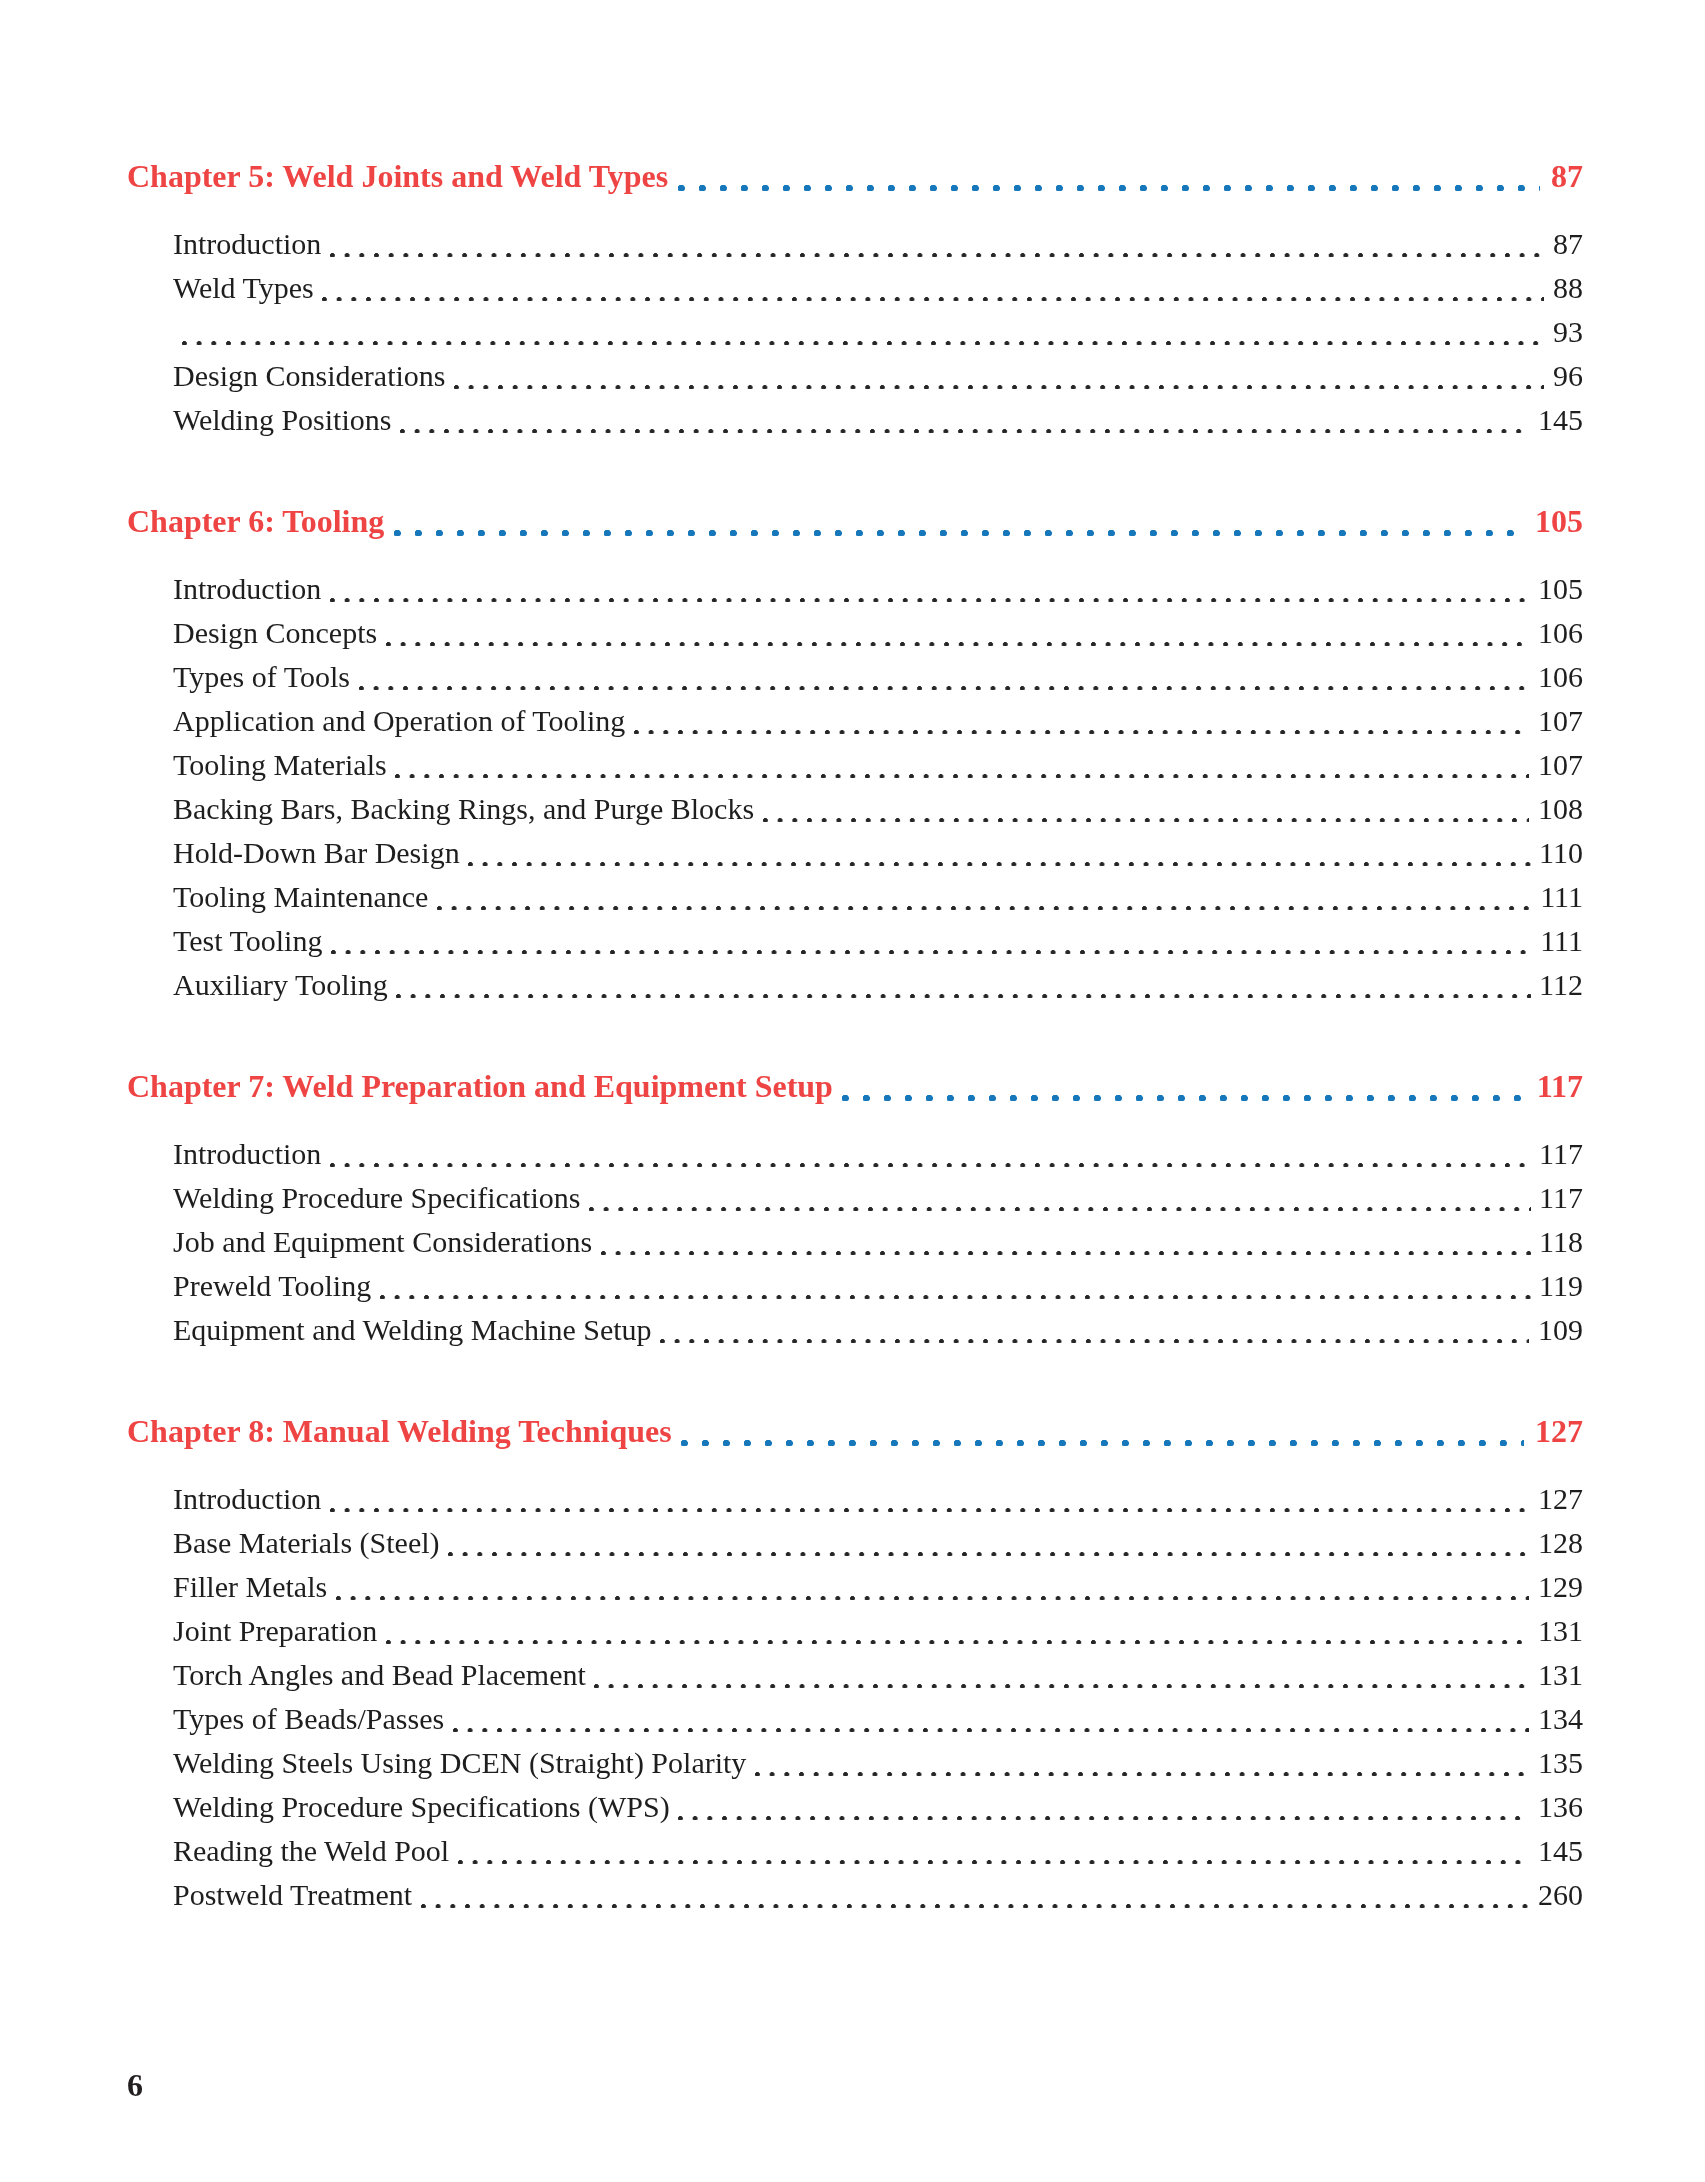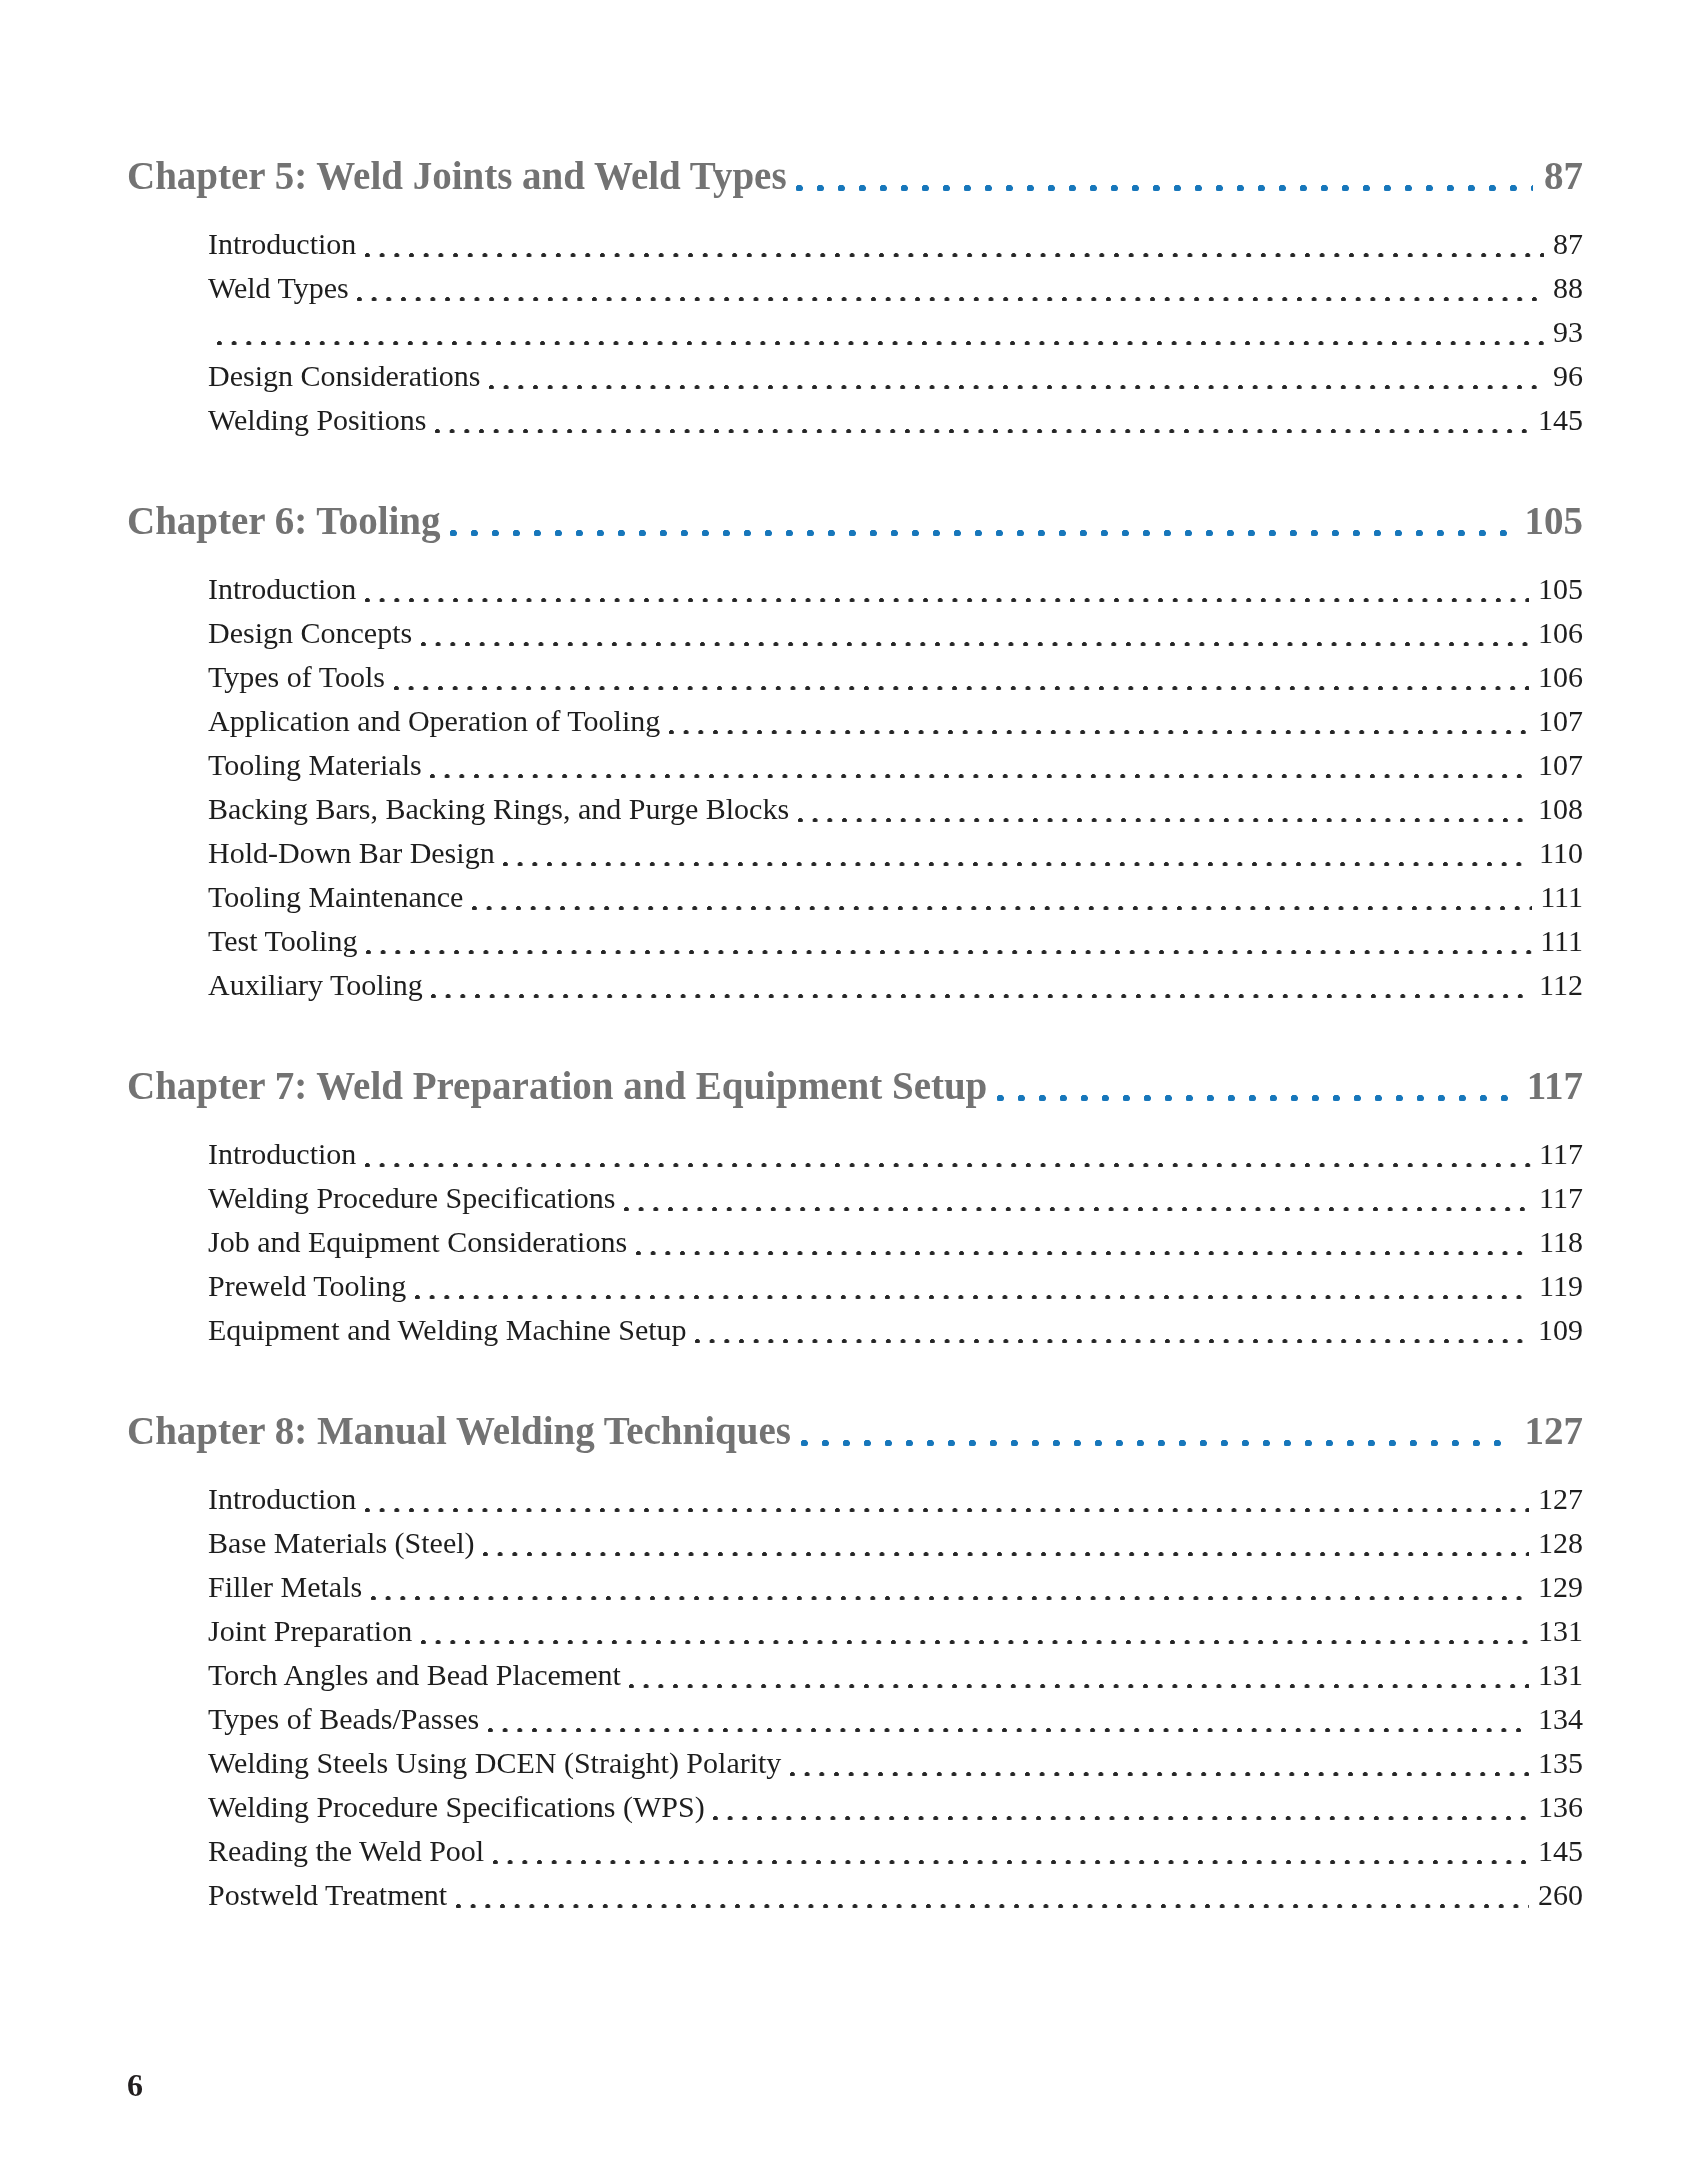--- a/index.html
+++ b/index.html
@@ -34,40 +34,40 @@
     white-space: nowrap;
   }
   .row .leader {
     flex: 1 1 auto;
     align-self: flex-end;
     background-repeat: repeat-x;
     background-position: left bottom;
   }
   
   .chapter-heading-row {
-    font-size: 39px;
+    font-size: 32px;
     line-height: 50px;
     font-weight: 700;
-    color: #737373;
+    color: #ef4444;
     margin-bottom: 21px;
     text-align: right;
   }
   .chapter-heading-row .leader {
     height: 6.7px;
     margin: 0 11.5px 9.6px 9.6px;
     background-image: radial-gradient(circle at 3.3px 3.3px, #1777bb 3.3px, rgba(23,119,187,0) 3.9px);
     background-size: 21px 6.7px;
   }
   
   .entry-row {
     font-size: 30px;
     line-height: 44px;
     font-weight: 400;
     color: #1e1e1e;
-    margin-left: 81px;
+    margin-left: 46px;
   }
   .entry-row .leader {
     height: 4.8px;
     margin: 0 8.6px 8.6px 8.6px;
     background-image: radial-gradient(circle at 2.4px 2.4px, #262626 2.1px, rgba(38,38,38,0) 2.7px);
     background-size: 14.7px 4.8px;
   }
   .page-footer {
     position: absolute;
     left: 127px;

